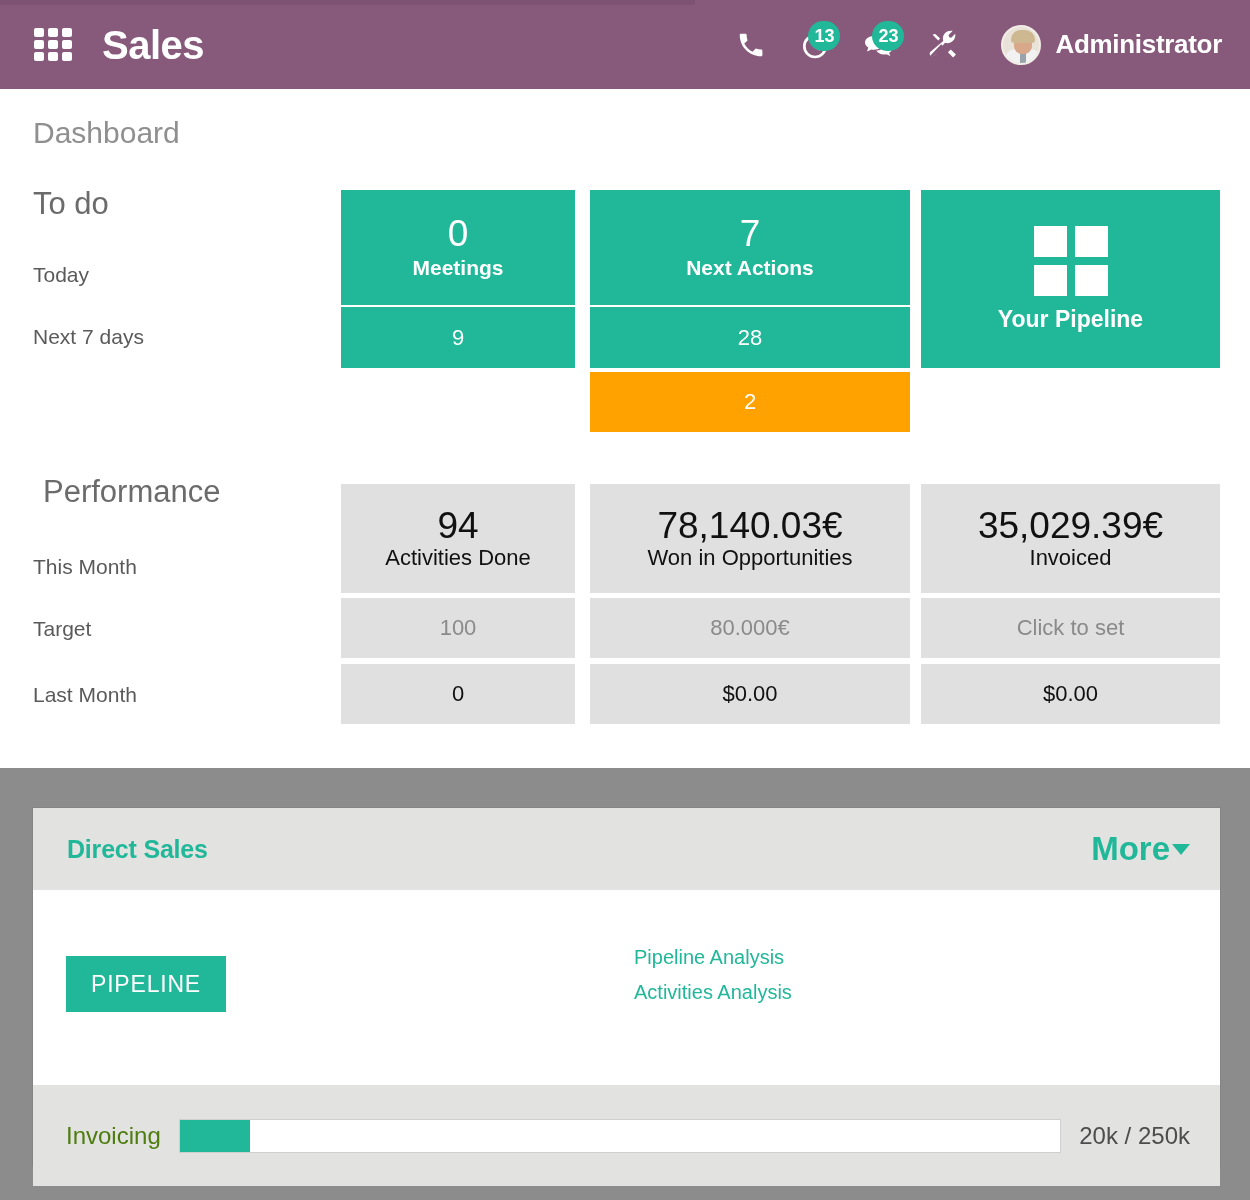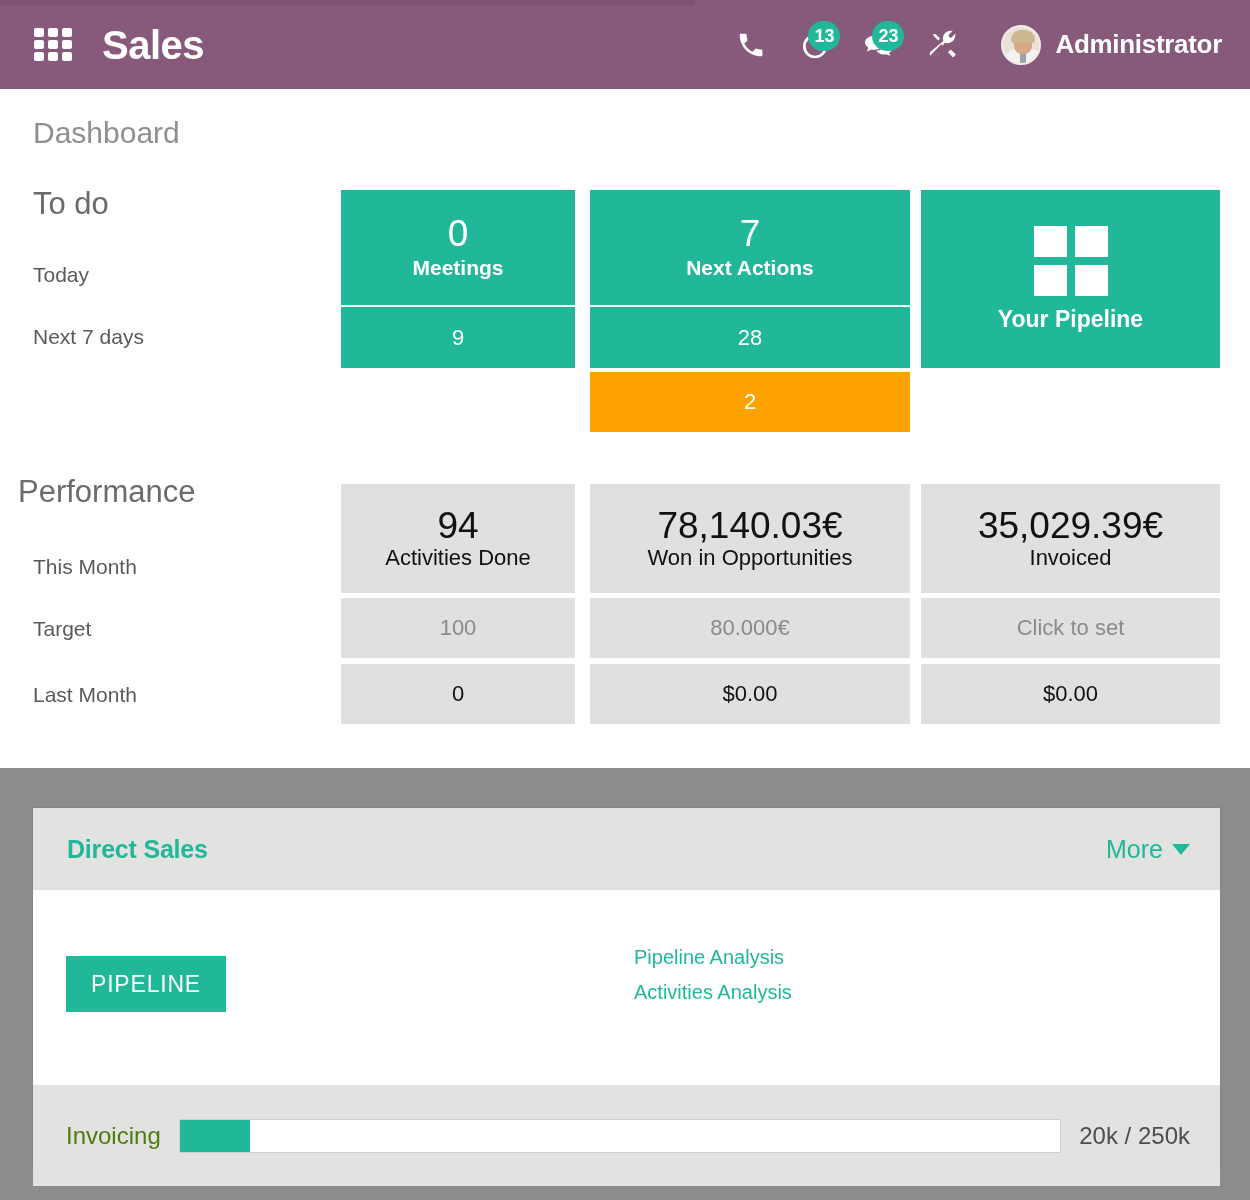--- a/index.html
+++ b/index.html
@@ -109,22 +109,22 @@
   .card {
     position:absolute; left: 33px; top: 808px; width: 1187px; height: 358px;
     background:#fff; box-shadow: 0 0 0 1px rgba(0,0,0,0.05);
   }
   .card-head {
     height: 82px; background:#e2e2e0; display:flex; align-items:center;
     padding: 0 30px 0 34px;
   }
   .card-title { color:#21b799; font-size: 25px; font-weight:700; letter-spacing:-0.2px; }
   .card-more {
-    margin-left:auto; color:#21b799; font-size: 25px; font-weight:400;
-    display:flex; align-items:center; gap:9px; cursor:pointer;
+    margin-left:auto; color:#21b799; font-size: 33px; font-weight:700;
+    display:flex; align-items:center; gap:2px; cursor:pointer;
   }
   .caret { width:0; height:0; border-left:9px solid transparent;
      border-right:9px solid transparent; border-top:11px solid #21b799; display:block; }
 
   .card-body { height: 175px; background:#fff; position:relative;margin-top:20px; }
   .pipeline-btn {
     position:absolute; left: 33px; top: 46px; width: 160px; height: 56px;
     background:#21b799; color:#fff; font-size: 23px; font-weight:400;
     display:flex; align-items:center; justify-content:center; letter-spacing:0.8px;
     cursor:pointer;
@@ -242,21 +242,21 @@
   <div class="tile teal" style="left:921px; top:190px; width:299px; height:178px;">
     <div class="pipeline-icon">
       <i></i>
         <i></i>
         <i></i>
         <i></i>
     </div>
     <span class="pipe-label">Your Pipeline</span>
   </div>
 
-  <div class="section-label" style="left:18px; top:474px;">Performance</div>
+  <div class="section-label" style="left:43px; top:474px;">Performance</div>
   <div class="row-label" style="left:33px; top:555px;">This Month</div>
   <div class="row-label" style="left:33px; top:617px;">Target</div>
   <div class="row-label" style="left:33px; top:683px;">Last Month</div>
 
   <div class="tile grey" style="left:341px; top:484px; width:234px; height:109px;">
     <span class="big-black">94</span>
     <span class="cap-black">Activities Done</span>
   </div>
   <div class="tile grey" style="left:341px; top:598px; width:234px; height:60px;">
     <span class="mid muted">100</span>

